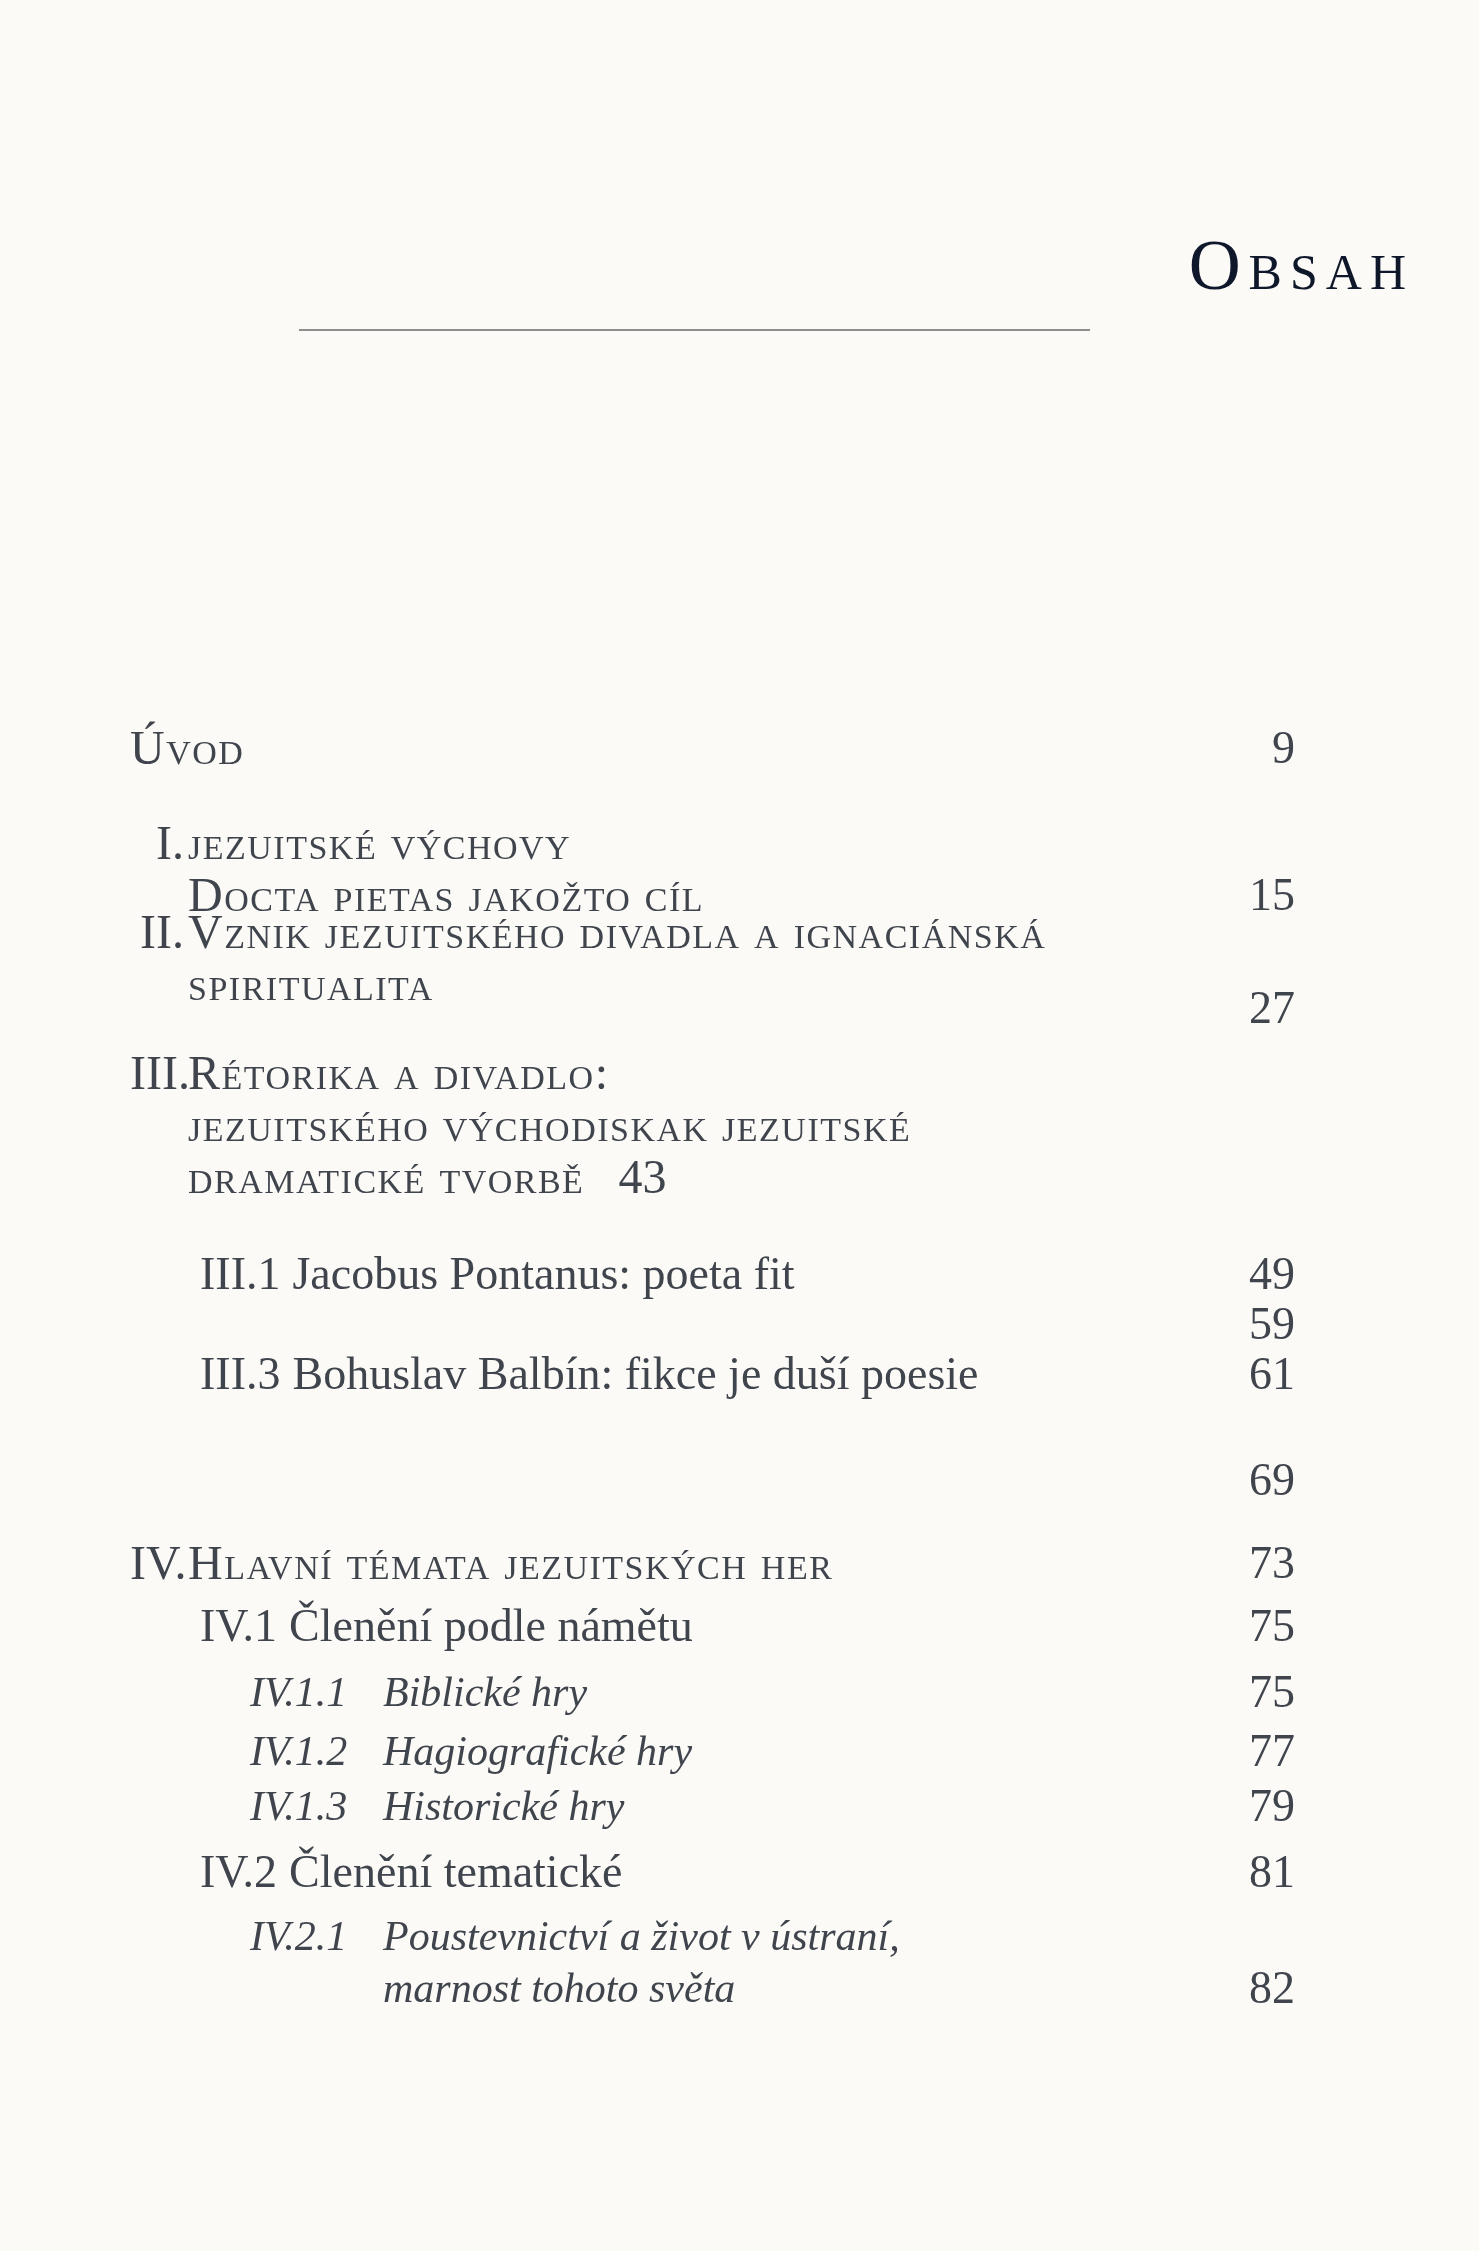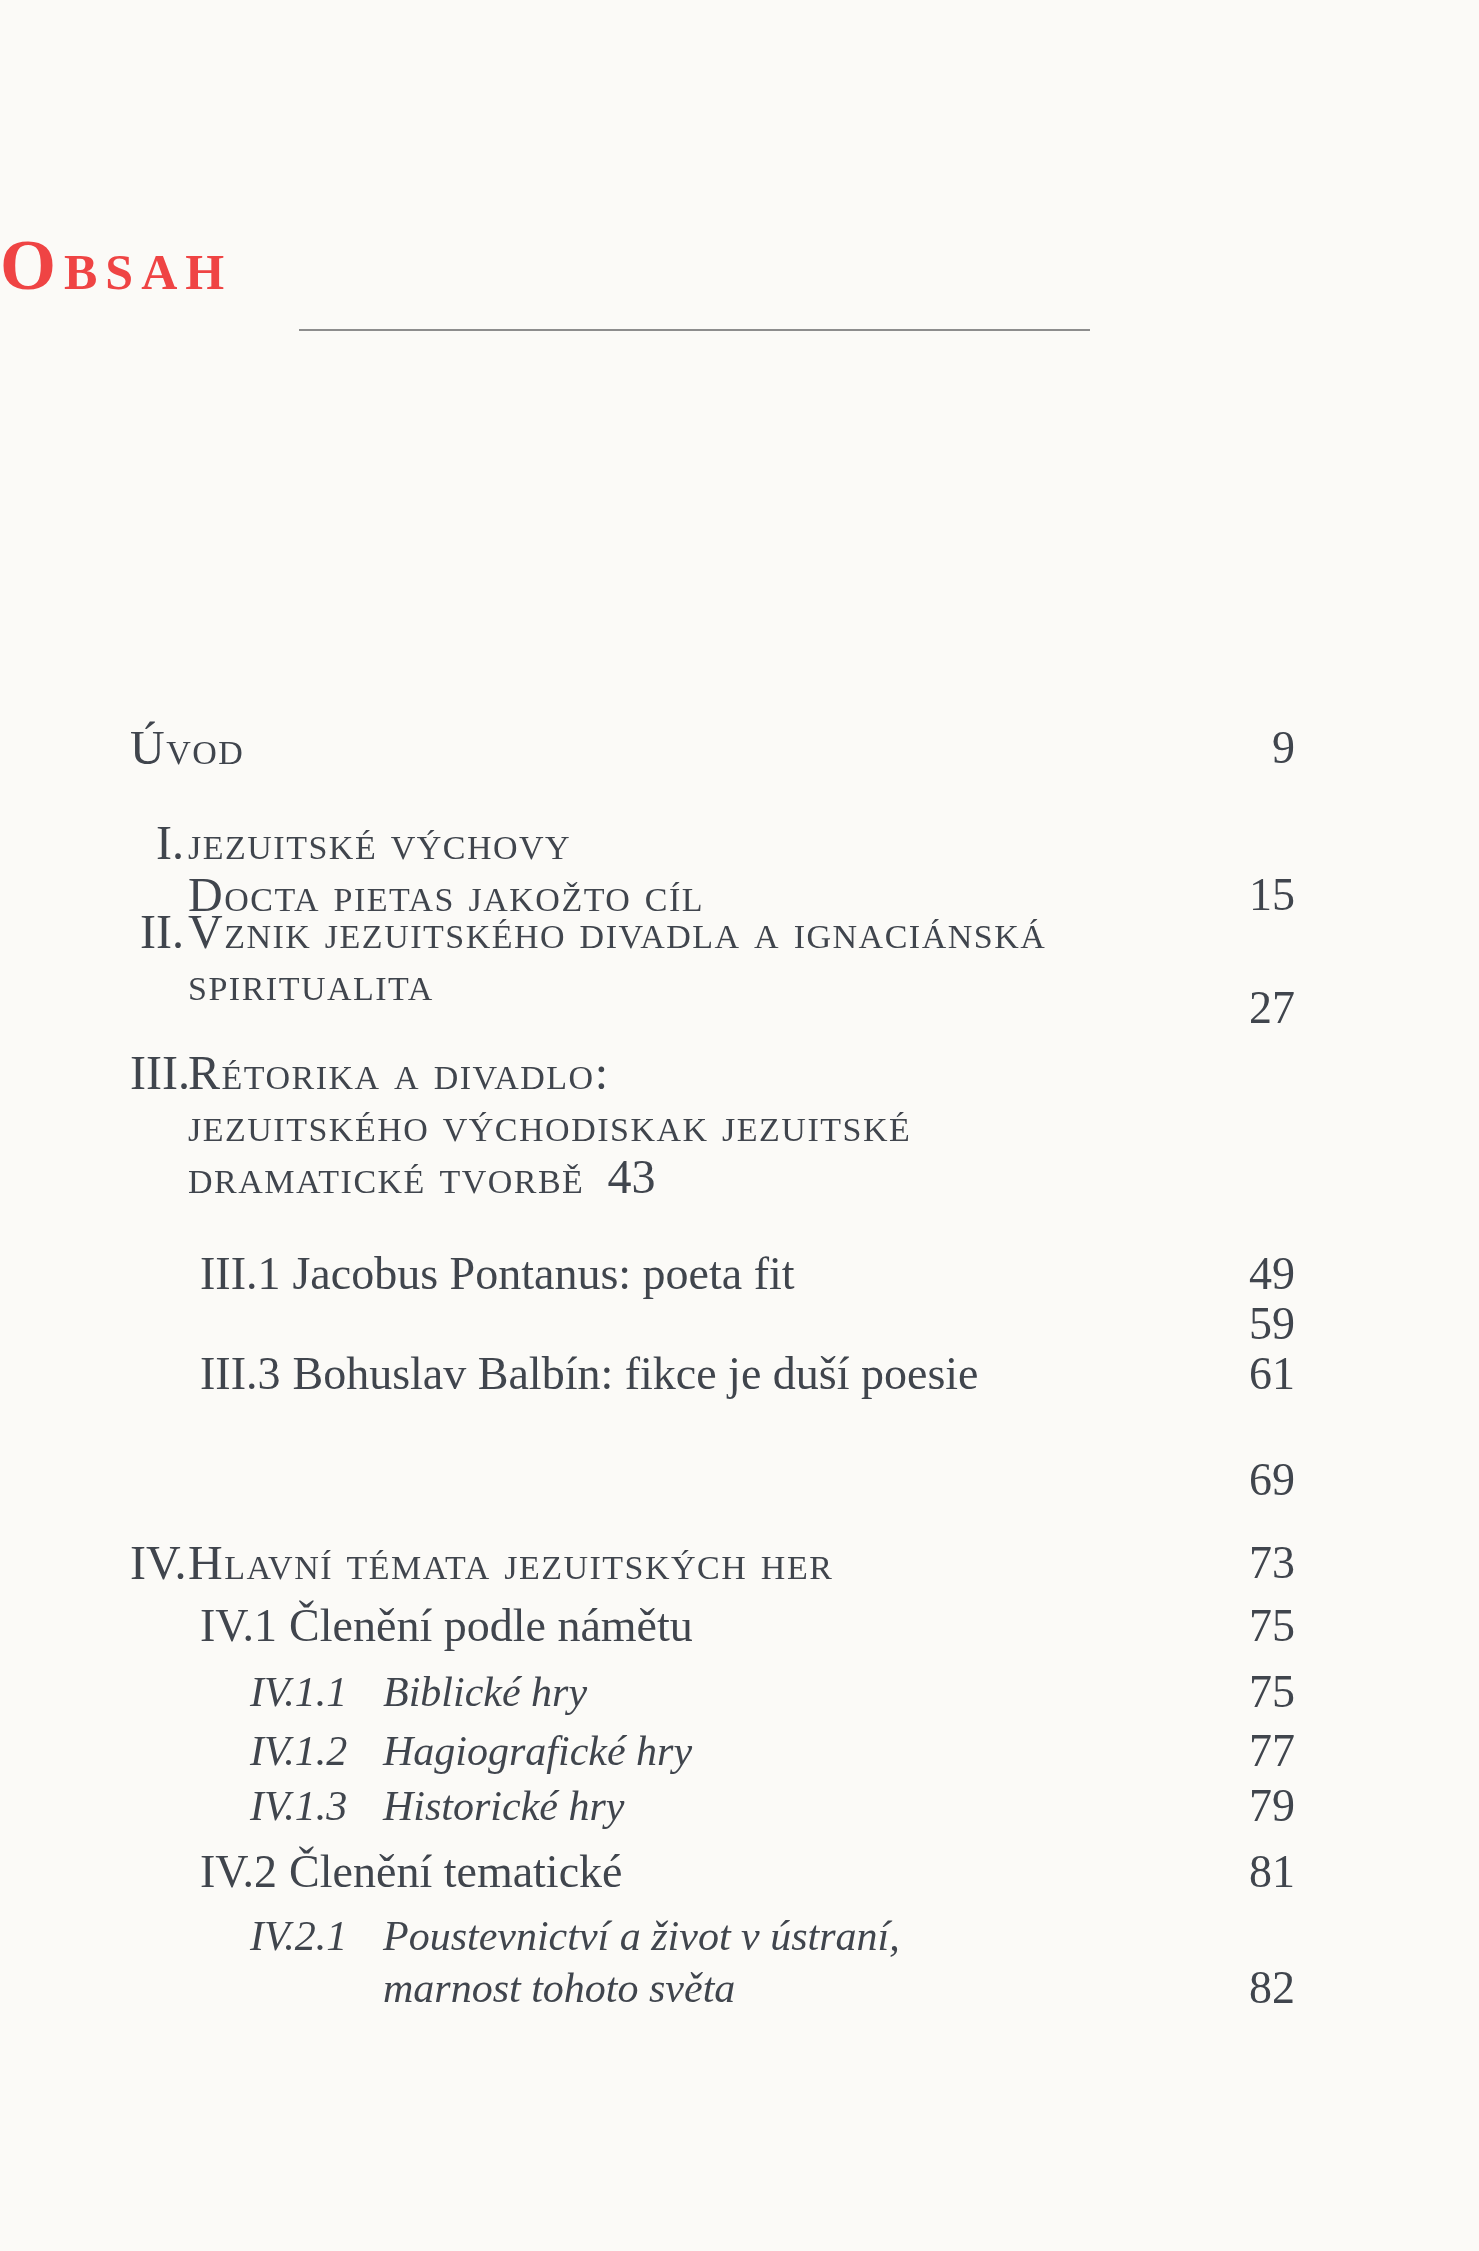--- a/index.html
+++ b/index.html
@@ -7,25 +7,25 @@
     position:relative;
     width:1479px; height:2251px;
     margin:0 auto;
     background:#fbfaf7;
     font-family:"Liberation Serif", serif;
     color:#40454d;
     overflow:hidden;
   }
   .title {
     position:absolute; top:224px; left:0; width:1414px; margin:0;
-    text-align:left;
-    font-size:72px; font-weight:700;
+    text-align:right;
+    font-size:72px; font-weight:400;
     font-variant:small-caps;
     letter-spacing:8px;
-    color:#ef4444;
+    color:#0f172a;
   }
   .rule {
     position:absolute; left:299px; top:329px;
     width:791px; height:2px;
     background:#8d8d8d;
   }
   .row { position:absolute; line-height:52px; white-space:nowrap; }
   .line { display:block; }
   .l0, .l1 { font-variant:small-caps; font-size:48px; letter-spacing:1.5px; }
   .l0 { left:130px; }
@@ -38,21 +38,21 @@
   .l2 .num { margin-right:12px; }
   .l2 .cont { padding-left:135px; }
   .l3 { left:250px; font-size:42px; font-style:italic; }
   .l3 .num { display:inline-block; width:133px; }
   .l3 .cont { padding-left:133px; }
   .pg {
     position:absolute; right:184px;
     font-size:46px; line-height:52px;
     text-align:right;
   }
-  .pg-inline { margin-left:23px; letter-spacing:0; font-variant:normal;text-align:right; }
+  .pg-inline { margin-left:34px; letter-spacing:0; font-variant:normal;text-align:right; }
 </style>
 </head>
 <body>
 
 <div class="page">
 
   <h1 class="title">Obsah</h1>
   <div class="rule"></div>
 
   <div class="row l0" style="top:722px">

